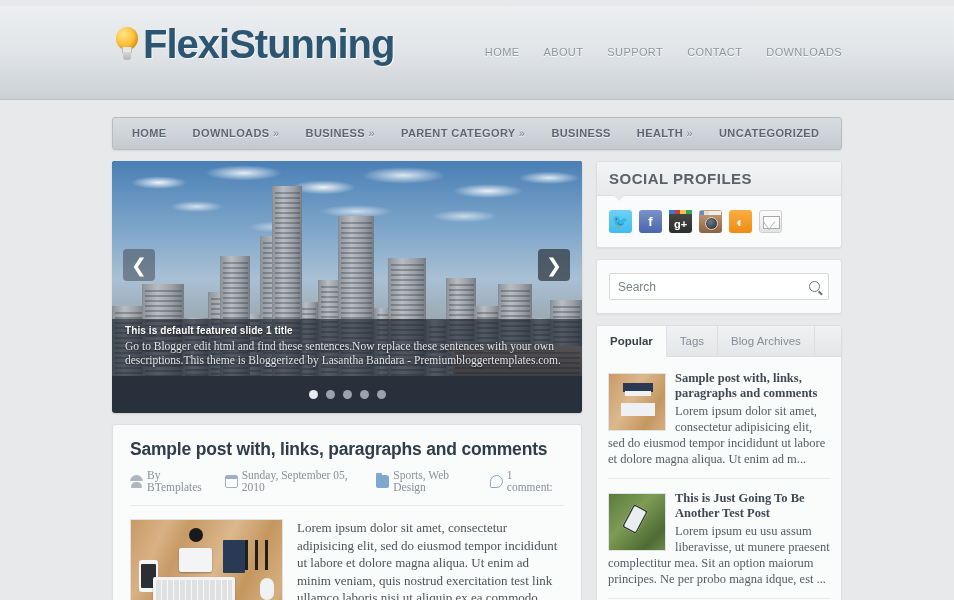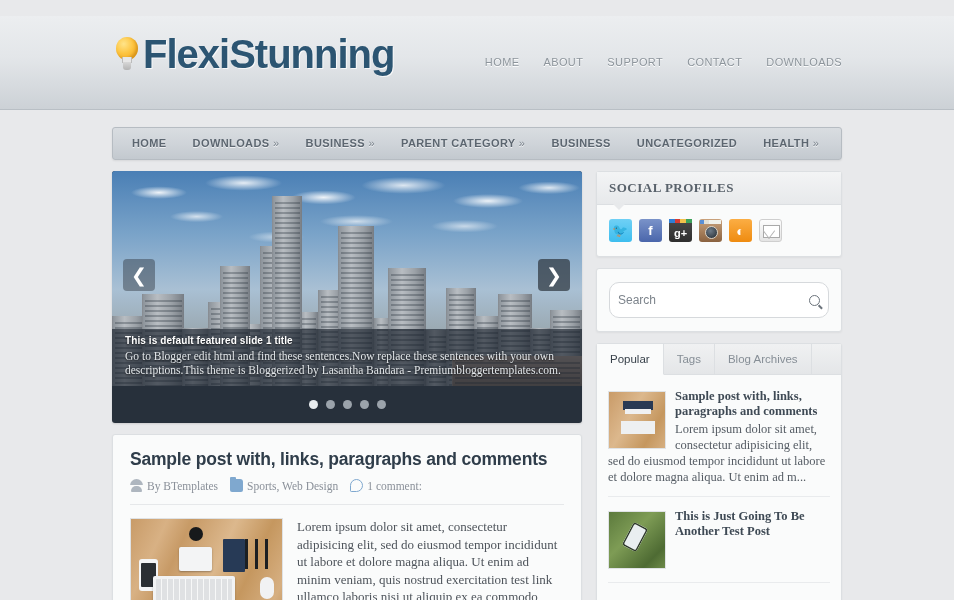--- a/index.html
+++ b/index.html
@@ -14,21 +14,21 @@
   
   .header-band {
     width: 954px;
     height: 94px;
     background: linear-gradient(to bottom, #eceef0 0%, #e3e6e9 45%, #ccd1d6 100%);
     border-bottom: 1px solid #b9bfc5;
     position: relative;
   }
   .header-inner {
     width: 730px;
-    margin: 16px auto;
+    margin: 6px auto;
     height: 72px;
     position: relative;
   }
   .logo {
     position: absolute;
     left: 2px;
     top: 18px;
     display: flex;
     align-items: center;
   }
@@ -277,26 +277,25 @@
     background: #fafbfb;
     border: 1px solid #dcdfe2;
     border-radius: 3px;
     margin-bottom: 11px;
     box-shadow: 0 1px 2px rgba(0,0,0,.05);
   }
   .widget-head {
     background: linear-gradient(to bottom,#f3f4f5,#e7e9eb);
     border-bottom: 1px solid #dcdfe2;
     padding: 8px 12px;
-    font-size: 13px;
+    font-size: 15px;
     font-weight: bold;
     color: #59626b;
     letter-spacing: .5px;
     position: relative;
-    font-family: Liberation Serif, serif;
   }
   .widget-head::after {
     content:"";
     position:absolute; left:16px; bottom:-6px;
     border-left:6px solid transparent; border-right:6px solid transparent;
     border-top:6px solid #e7e9eb;
   }
   .social-row { display:flex; gap:7px; padding: 14px 12px; }
   .sico { width: 23px; height: 23px; border-radius:3px; display:flex;align-items:center;justify-content:center;
           color:#fff; font-weight:bold; font-size:13px; cursor:pointer; }
@@ -314,22 +313,22 @@
   .s-em { background: linear-gradient(to bottom,#fdfdfd,#e4e4e4); border:1px solid #cfcfcf; position:relative; }
   .s-em::after{content:"";position:absolute;left:3px;top:5px;width:15px;height:11px;
     border:1px solid #a9a9a9;background:#fff;}
   .s-em::before{content:"";position:absolute;left:4px;top:6px;width:9px;height:9px;
     border-right:1px solid #b5b5b5;border-bottom:1px solid #b5b5b5;transform:rotate(45deg) skew(8deg,8deg);z-index:2;}
   .search-widget { padding: 13px 12px; }
   .search-box {
     display:flex; align-items:center;
     border: 1px solid #d6d9dc;
     background: #fff;
-    border-radius: 10px;
-    height: 36px;
+    border-radius: 2px;
+    height: 27px;
     padding: 0 8px;
   }
   .search-box input {
     flex:1; border:0; outline:0; font-family:"Liberation Sans",sans-serif;
     font-size: 12px; color:#4c535a; background:transparent;
   }
   .search-box input::placeholder { color:#7d848c; }
   .mag { width:11px;height:11px;border:1.6px solid #6b737b;border-radius:50%;position:relative;flex:none;}
   .mag::after{content:"";position:absolute;right:-4px;bottom:-3px;width:5px;height:1.6px;background:#6b737b;transform:rotate(45deg);}
 
@@ -343,21 +342,21 @@
     padding: 9px 13px;
     font-size: 11.5px;
     color: #868e96;
     border-right: 1px solid #dcdfe2;
     cursor: pointer;
     position: relative;
   }
   .tab.active {
     background: #fafbfb;
     color: #39424b;
-    font-weight: normal;
+    font-weight: bold;
     border-bottom: 1px solid #fafbfb;
     margin-bottom: -1px;
   }
   .tab.active::after {
     content:"";
     position:absolute; left:50%; margin-left:-5px; bottom:-6px;
     border-left:5px solid transparent;border-right:5px solid transparent;
     border-top:6px solid #fafbfb;
   }
   .pop-list { padding: 2px 11px 0; }
@@ -414,22 +413,22 @@
     </div>
   </div>
 </div>
 
 <div class="menu-wrap">
   <a href="#"><span>HOME</span></a>
   <a href="#"><span>DOWNLOADS</span> <span class="caret">»</span></a>
   <a href="#"><span>BUSINESS</span> <span class="caret">»</span></a>
   <a href="#"><span>PARENT CATEGORY</span> <span class="caret">»</span></a>
   <a href="#"><span>BUSINESS</span></a>
+  <a href="#"><span>HEALTH</span> <span class="caret">»</span></a>
   <a href="#"><span>UNCATEGORIZED</span></a>
-  <a href="#"><span>HEALTH</span> <span class="caret">»</span></a>
 </div>
 
 <div class="container">
 
   <div class="col-main">
 
     <div class="slider">
       <div class="slide-photo">
         <div class="clouds"></div>
         <div class="bld" style="left:0px;width:34px;height:70px;"></div>
@@ -470,20 +469,24 @@
     </div>
 
     <div class="post-panel">
       <div class="post-title">Sample post with, links, paragraphs and comments</div>
       <div class="post-meta">
         <span class="mi">
           <span class="mico ico-user"></span>
           <span>By BTemplates</span>
         </span>
         <span class="mi">
+          <span class="mico ico-cal"></span>
+          <span>Sunday, September 05, 2010</span>
+        </span>
+        <span class="mi">
           <span class="mico ico-fold"></span>
           <span>Sports, Web Design</span>
         </span>
         <span class="mi">
           <span class="mico ico-comm"></span>
           <span>1 comment:</span>
         </span>
       </div>
       <div class="post-body">
         <div class="post-thumb">
@@ -537,20 +540,21 @@
       <div class="pop-list">
         <div class="pop-item">
           <div class="pop-thumb pt1"></div>
           <div class="pop-title">Sample post with, links, paragraphs and comments</div>
           <div class="pop-snip">Lorem ipsum dolor sit amet, consectetur adipisicing elit, sed do eiusmod tempor incididunt ut labore et dolore magna aliqua. Ut enim ad m...</div>
           <div class="clr"></div>
         </div>
         <div class="pop-item">
           <div class="pop-thumb pt2"></div>
           <div class="pop-title">This is Just Going To Be Another Test Post</div>
+          <div class="pop-snip">Lorem ipsum eu usu assum liberavisse, ut munere praesent complectitur mea. Sit an option maiorum principes. Ne per probo magna idque, est ...</div>
           <div class="clr"></div>
         </div>
         <div class="pop-item">
 
           <div class="clr"></div>
         </div>
       </div>
     </div>
 
   </div>

